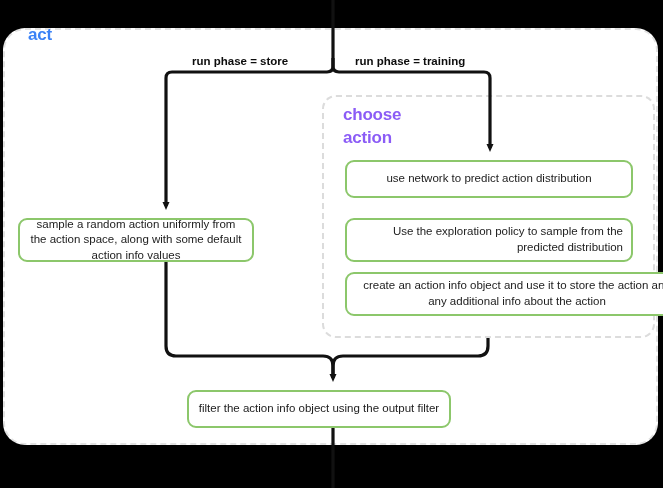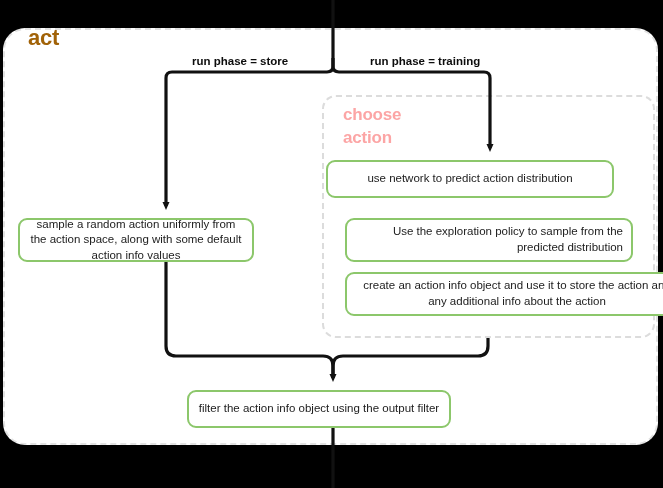--- a/index.html
+++ b/index.html
@@ -25,23 +25,23 @@
     height: 417px;
     background: #ffffff;
     border: 2px dashed #e2e2e2;
     border-radius: 22px;
     box-sizing: border-box;
   }
   #act-title {
     position: absolute;
     left: 28px;
     top: 25px;
-    font-size: 22px;
+    font-size: 17px;
     font-weight: bold;
-    color: #a16207;
+    color: #3b82f6;
     letter-spacing: -0.2px;
   }
 
   
   #choose-group {
     position: absolute;
     left: 322px;
     top: 95px;
     width: 333px;
     height: 243px;
@@ -51,56 +51,56 @@
     background: transparent;
   }
   #choose-title {
     position: absolute;
     left: 343px;
     top: 104px;
     width: 110px;
     font-size: 17px;
     font-weight: bold;
     line-height: 1.35;
-    color: #fca5a5;
+    color: #8b5cf6;
     letter-spacing: -0.2px;
   }
 
   
   .gbox {
     position: absolute;
     box-sizing: border-box;
     background: #ffffff;
     border: 2.5px solid #8cc76b;
     border-radius: 9px;
     display: flex;
     align-items: center;
     justify-content: center;
     text-align: center;
     font-size: 11.5px;
     line-height: 1.35;
     color: #1c1c1c;
     padding: 3px 8px;
   }
   #box-sample  { left: 18px;  top: 218px; width: 236px; height: 44px; }
-  #box-network { left: 326px; top: 160px; width: 288px; height: 38px; }
+  #box-network { left: 345px; top: 160px; width: 288px; height: 38px; }
   #box-explore { left: 345px; top: 218px; width: 288px; height: 44px; text-align: right; }
   #box-create  { left: 345px; top: 272px; width: 344px; height: 44px; }
   #box-filter  { left: 187px; top: 390px; width: 264px; height: 38px; }
 
   
   .edge-label {
     position: absolute;
     font-size: 11.5px;
     font-weight: bold;
     color: #0d0d0d;
     white-space: nowrap;
   }
   #label-heatup   { left: 192px; top: 55px; }
-  #label-training { left: 370px; top: 55px; }
+  #label-training { left: 355px; top: 55px; }
 
   
   #edges {
     position: absolute;
     left: 0;
     top: 0;
     width: 663px;
     height: 488px;
     pointer-events: none;
   }

